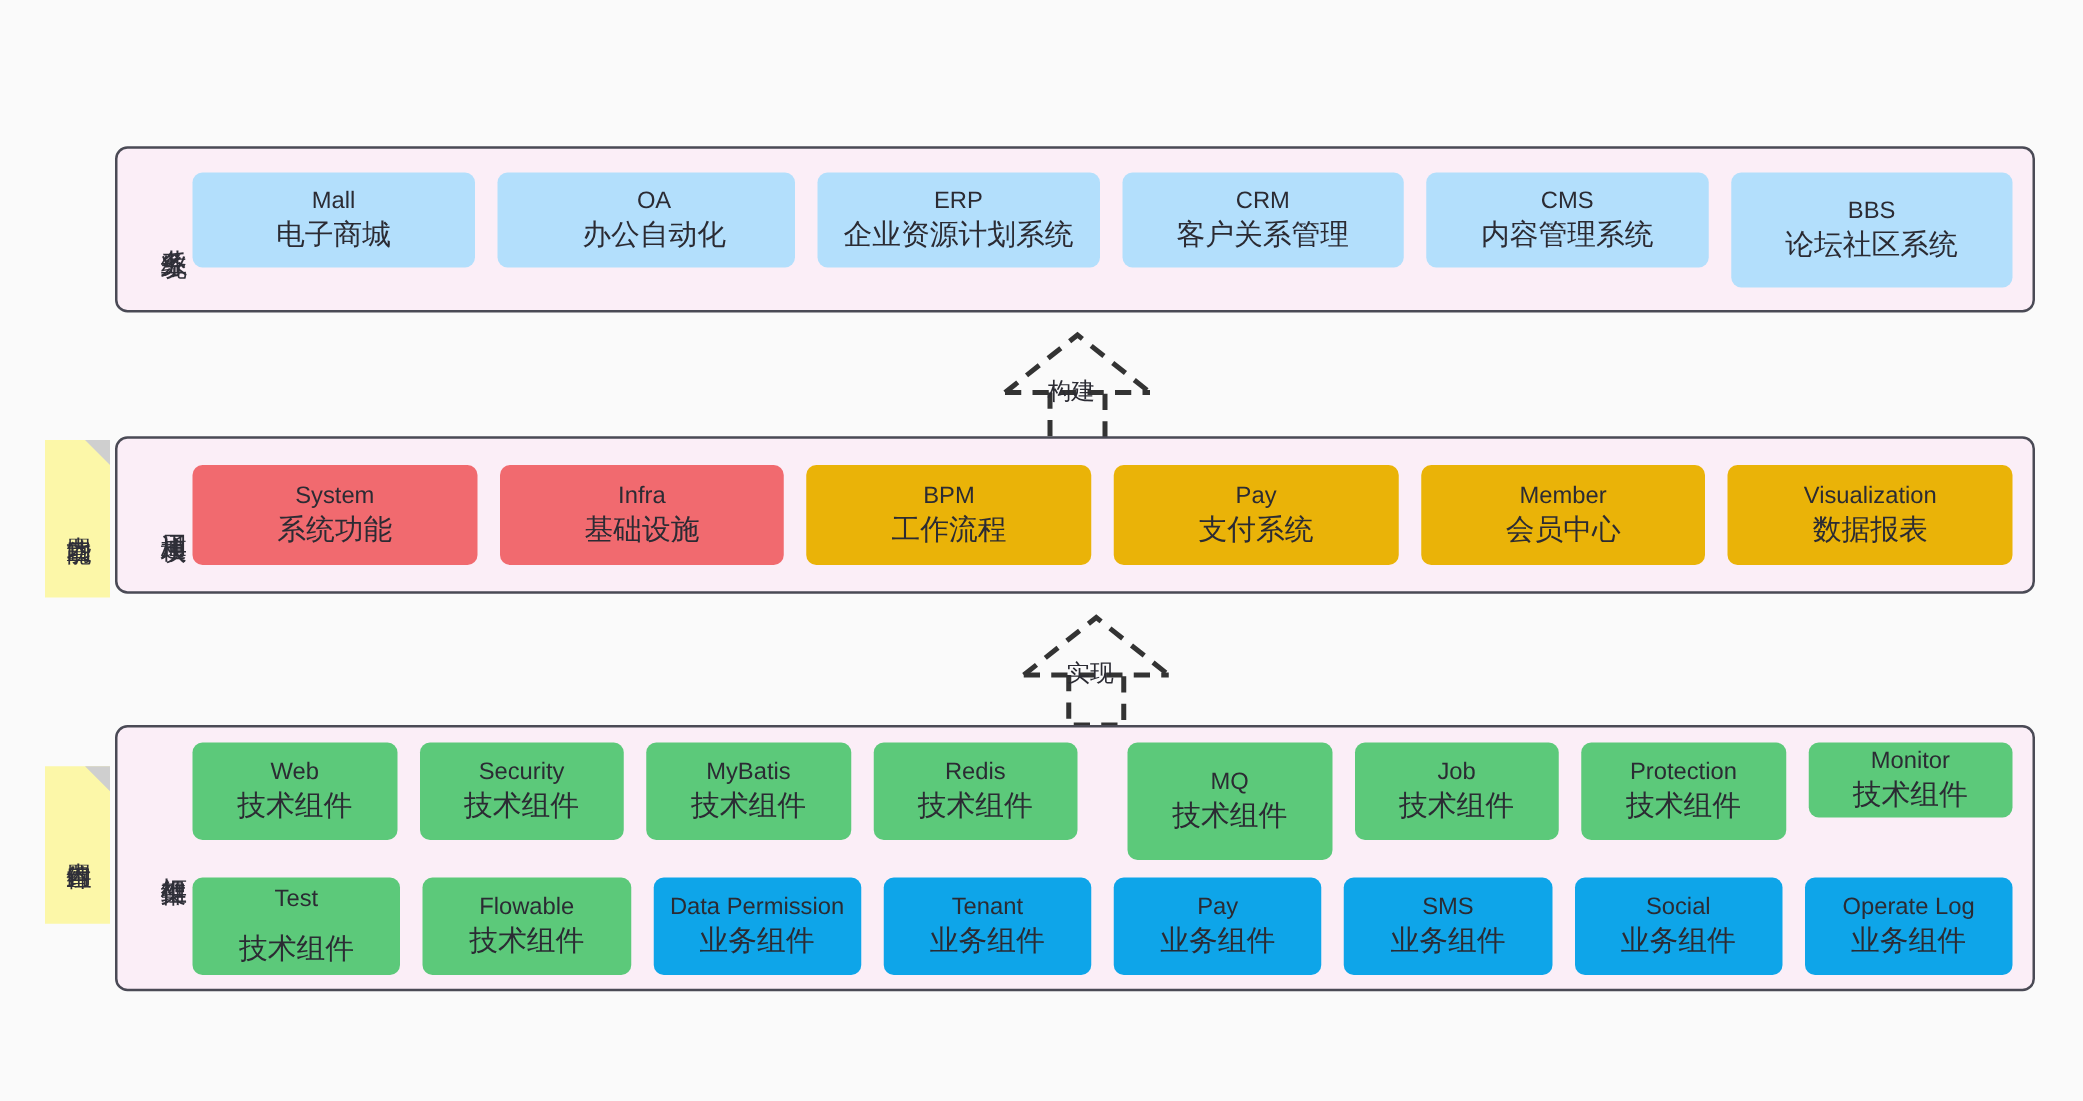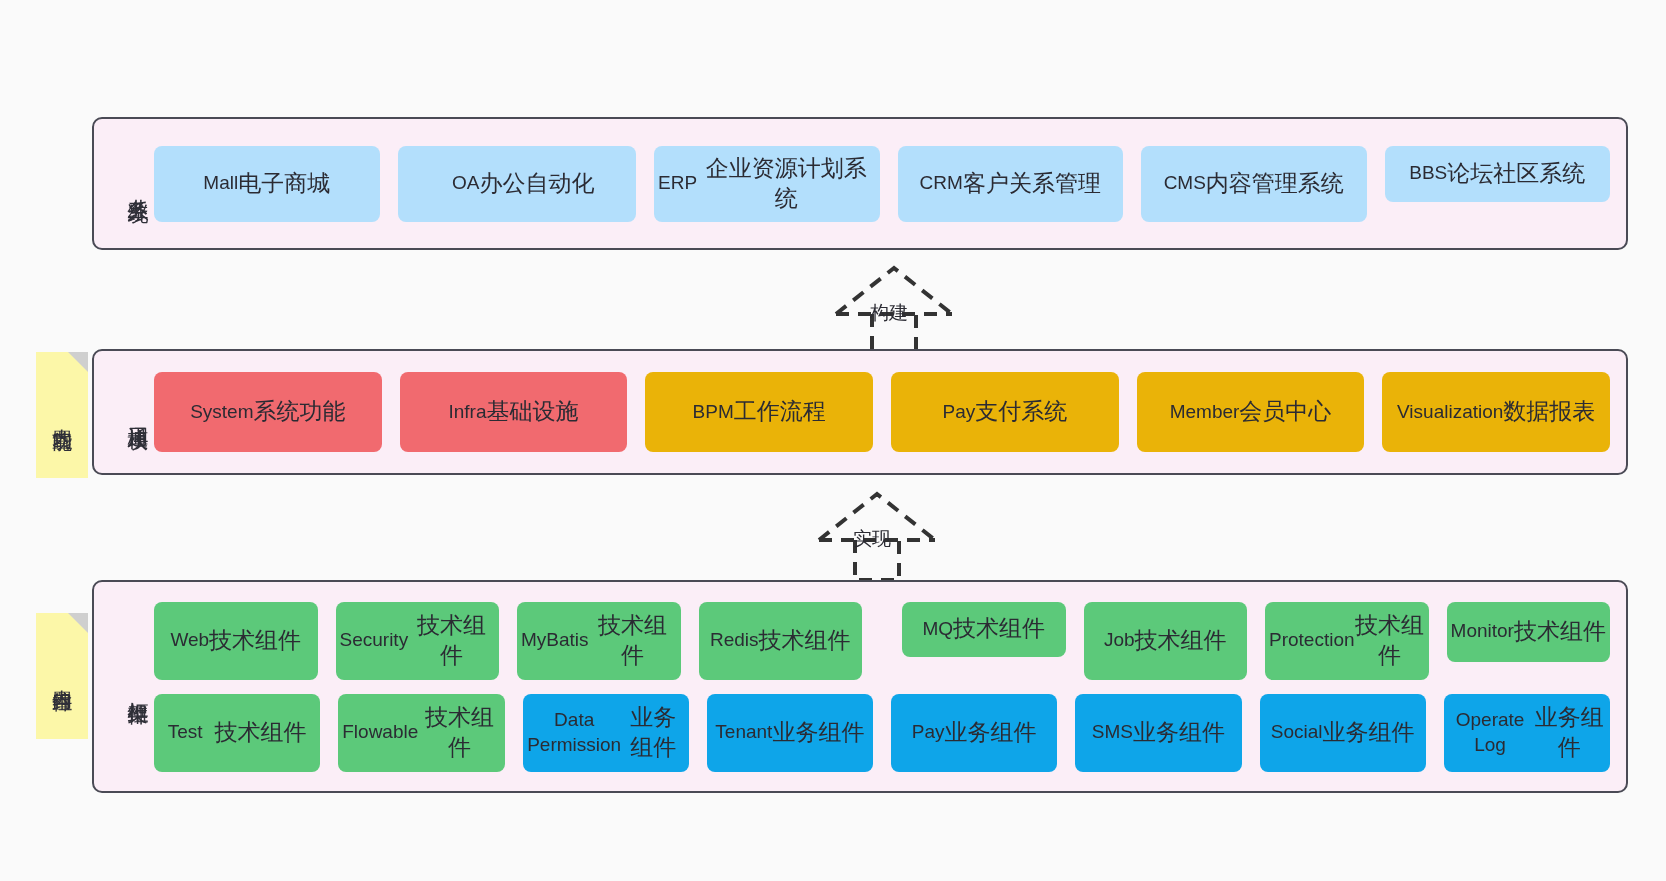--- a/index.html
+++ b/index.html
@@ -47,21 +47,21 @@
   }
   .card-row {
     display: flex;
     gap: 18px;
   }
   .card {
     flex: 1 1 0;
     min-width: 0;
     border-radius: 8px;
     display: flex;
-    flex-direction: row;
+    flex-direction: column;
     align-items: center;
     justify-content: center;
     text-align: center;
     color: #2b2b33;
     padding: 6px 4px;
     line-height: 1.28;
   }
   .card .en { font-size: 19px; }
   .card .cn { font-size: 23px; }
 
@@ -133,29 +133,29 @@
           <span class="cn">企业资源计划系统</span>
         </div>
         <div class="card c-blue" style="height:76px;">
           <span class="en">CRM</span>
           <span class="cn">客户关系管理</span>
         </div>
         <div class="card c-blue" style="height:76px;">
           <span class="en">CMS</span>
           <span class="cn">内容管理系统</span>
         </div>
-        <div class="card c-blue" style="height:56px;">
+        <div class="card c-blue" style="height:92px;">
           <span class="en">BBS</span>
           <span class="cn">论坛社区系统</span>
         </div>
       </div>
     </div>
   </div>
 
-  <div class="connector" style="left:822px; top:262px; width:160px; height:92px;">
+  <div class="connector" style="left:790px; top:262px; width:160px; height:92px;">
     <svg width="160" height="92" viewBox="0 0 160 92">
       <polyline points="14,52 72,6 130,52" fill="none" stroke="#333333" stroke-width="4" stroke-dasharray="13 9" stroke-linecap="butt"></polyline>
       <polyline points="14,52 130,52" fill="none" stroke="#333333" stroke-width="4" stroke-dasharray="13 9" stroke-linecap="butt"></polyline>
       <polyline points="50,52 50,92 94,92 94,52" fill="none" stroke="#333333" stroke-width="4" stroke-dasharray="13 9" stroke-linecap="butt"></polyline>
     </svg>
     <div class="connector-label" style="left:48px; top:38px;">构建</div>
   </div>
 
   <div class="note" style="left:36px; top:352px; height:126px;">
     <div class="note-fold"></div>
@@ -222,21 +222,21 @@
           <span class="cn">技术组件</span>
         </div>
         <div class="card c-green" style="height:78px;">
           <span class="en">MyBatis</span>
           <span class="cn">技术组件</span>
         </div>
         <div class="card c-green" style="height:78px;">
           <span class="en">Redis</span>
           <span class="cn">技术组件</span>
         </div>
-        <div class="card c-green" style="height:55px;margin-left:22px;">
+        <div class="card c-green" style="height:94px;margin-left:22px;">
           <span class="en">MQ</span>
           <span class="cn">技术组件</span>
         </div>
         <div class="card c-green" style="height:78px;">
           <span class="en">Job</span>
           <span class="cn">技术组件</span>
         </div>
         <div class="card c-green" style="height:78px;">
           <span class="en">Protection</span>
           <span class="cn">技术组件</span>

